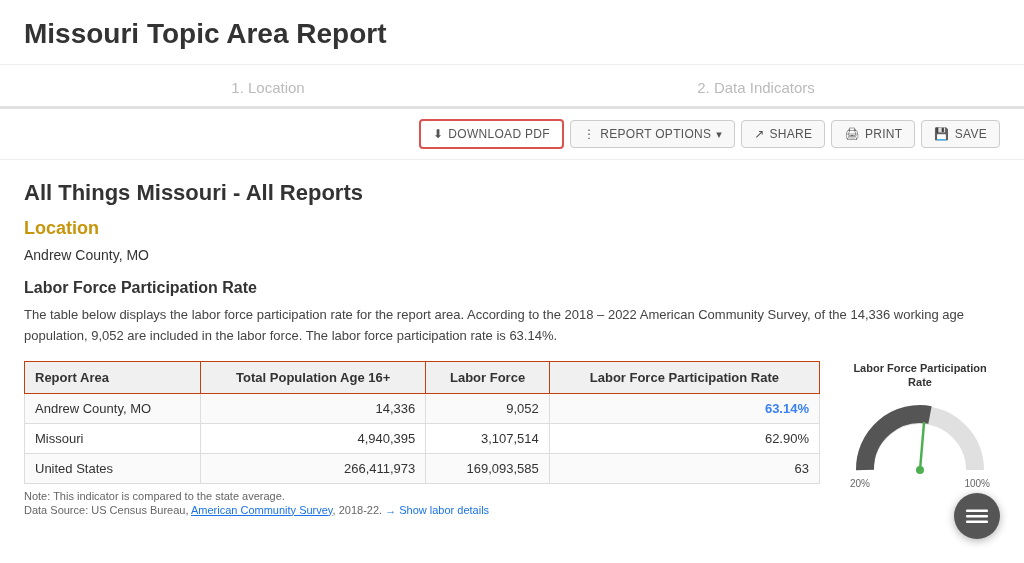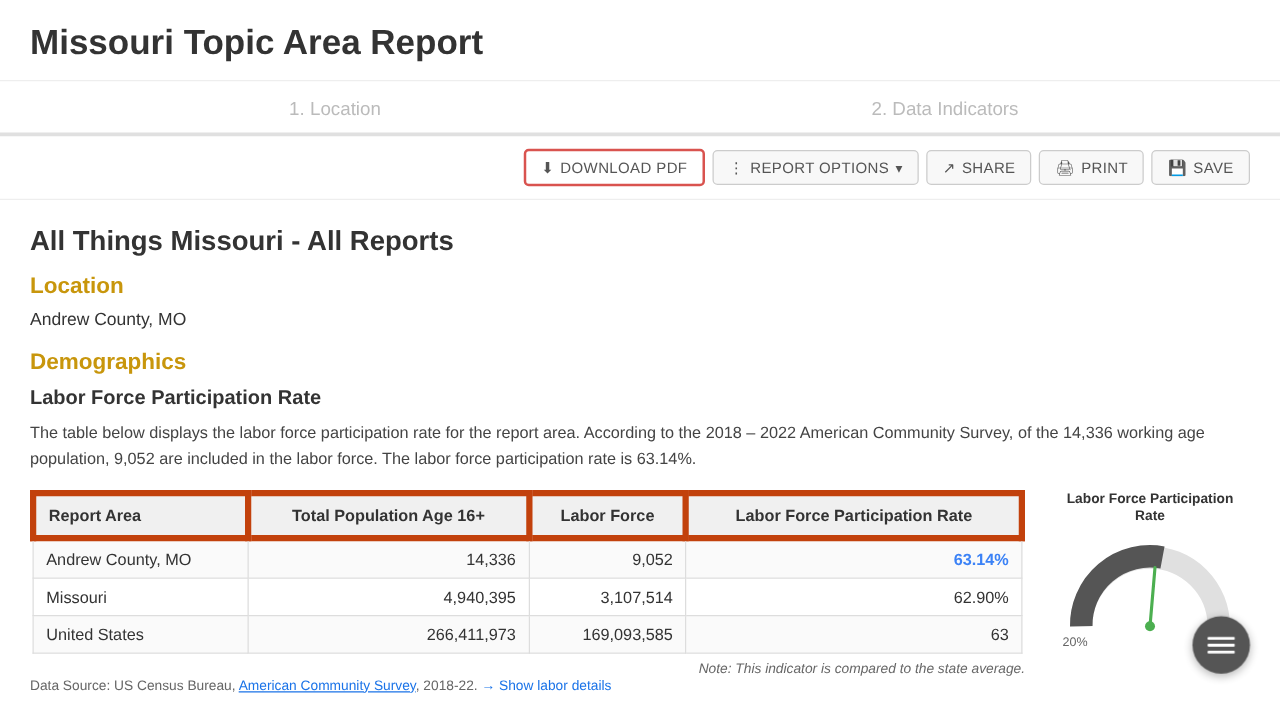--- a/index.html
+++ b/index.html
@@ -125,21 +125,21 @@
     table {
       width: 100%;
       border-collapse: collapse;
       font-size: 13px;
     }
     thead tr {
       background: #f0f0f0;
     }
     thead th {
       padding: 8px 10px;
-      border: 5px solid #c2410c;
+      border: 1px solid #c2410c;
       text-align: center;
       font-weight: 600;
     }
     thead th:first-child {
       text-align: left;
     }
     tbody tr td {
       padding: 7px 10px;
       border: 1px solid #ddd;
       text-align: right;
@@ -151,23 +151,21 @@
       background: #fafafa;
     }
     .highlight-link {
       color: #3b82f6;
       font-weight: 600;
     }
 
     .note-text {
       font-size: 11px;
       color: #666;
-      font-style: italic;
       margin-top: 6px;
-      text-align: right;
     }
     .source-text {
       font-size: 11px;
       color: #666;
       margin-top: 2px;
     }
     .source-link {
       color: #1a73e8;
       text-decoration: underline;
       cursor: pointer;
@@ -263,21 +261,20 @@
   </button>
 </div>
 
 <div class="content">
 
   <div class="report-title">All Things Missouri - All Reports</div>
 
   <div class="section-heading">Location</div>
   <div class="location-value">Andrew County, MO</div>
 
-  <div class="demographics-heading">Demographics</div>
 
   <div class="subsection-title">Labor Force Participation Rate</div>
 
   <p class="description-text">The table below displays the labor force participation rate for the report area. According to the 2018 – 2022 American Community Survey, of the 14,336 working age population, 9,052 are included in the labor force. The labor force participation rate is 63.14%.</p>
 
   <div class="data-section">
     <div class="table-wrapper">
       <table>
         <thead>
           <tr>

